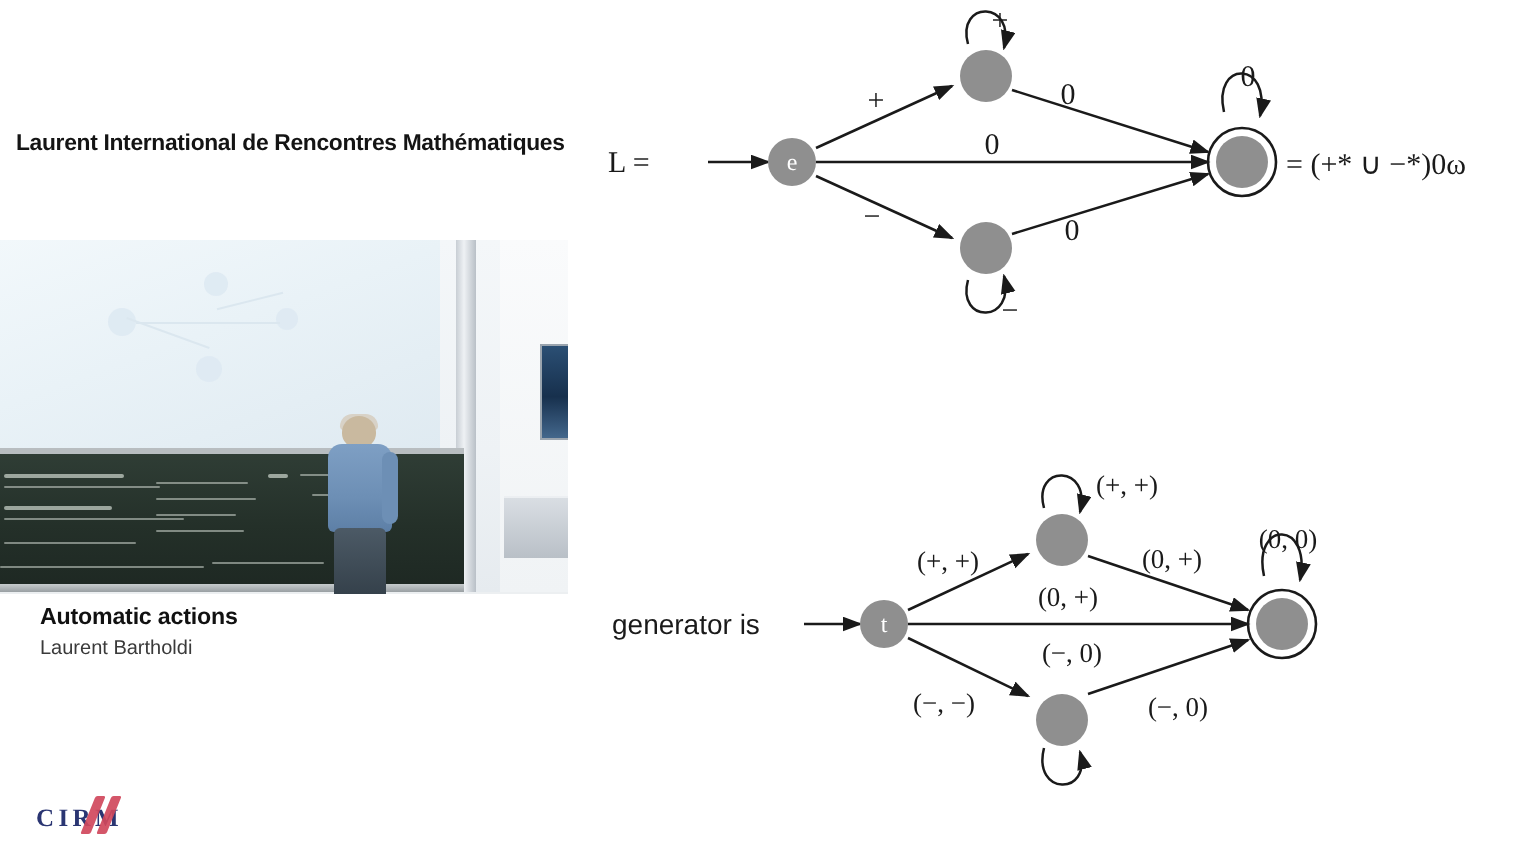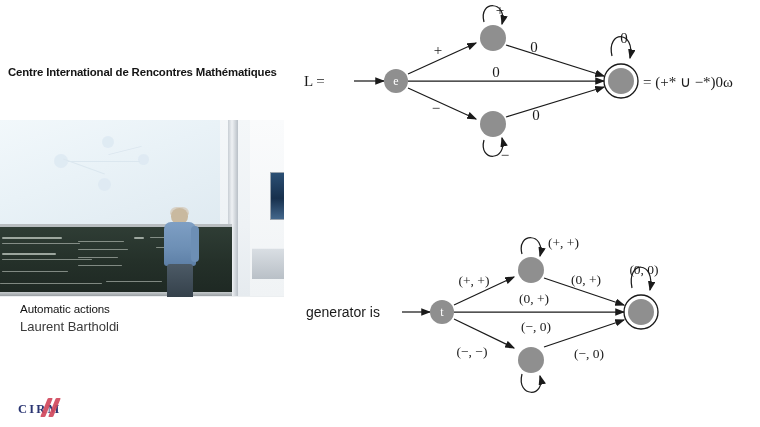--- a/index.html
+++ b/index.html
@@ -60,22 +60,22 @@
     background:#d8d2c7;}
   .v-shirt{position:absolute;left:4px;top:14px;width:32px;height:44px;border-radius:7px 7px 3px 3px;
     background:linear-gradient(180deg,#7e9fc4,#6d8fb5 60%,#5d7fa6);}
   .v-arm{position:absolute;left:31px;top:18px;width:8px;height:36px;border-radius:4px;
     background:#6d8fb5;}
   .v-pants{position:absolute;left:7px;top:56px;width:26px;height:33px;
     background:linear-gradient(180deg,#4c5a66,#35414b);border-radius:3px 3px 0 0;}
 
   
   .talk{position:absolute;left:20px;top:302px;}
-  .talk-title{font-size:11.6px;font-weight:normal;color:#111;letter-spacing:-.1px;}
-  .talk-author{font-size:13px;color:#3a3a3a;margin-top:4px;text-align:right;}
+  .talk-title{font-size:11.6px;font-weight:bold;color:#111;letter-spacing:-.1px;}
+  .talk-author{font-size:10px;color:#3a3a3a;margin-top:4px;}
 
   
   .logo{position:absolute;left:18px;top:398px;width:110px;height:24px;}
   .logo-text{position:absolute;left:0;top:4px;font-size:12.5px;font-weight:bold;
     color:#2a3572;letter-spacing:2.2px;font-family:"Liberation Serif", serif;}
   .logo-slash{position:absolute;background:#d0485c;width:5px;height:19px;top:0px;
     transform:skewX(-22deg);border-radius:1px;opacity:.92;}
 
   
   .content{position:absolute;left:286px;top:0;width:474px;height:427px;}
@@ -87,21 +87,21 @@
   .edge{stroke:#1a1a1a;stroke-width:1.25;fill:none;}
   .node{fill:#8f8f8f;stroke:none;}
   .ring{fill:none;stroke:#1a1a1a;stroke-width:1.3;}
 </style>
 </head>
 <body>
 
 <div class="slide">
 
   <div class="brand">
-    <div class="brand-title">Centre International de Rencontres Mathématiques</div>
+    <div class="brand-title">Laurent International de Rencontres Mathématiques</div>
   </div>
 
   <div class="video">
     <div class="v-screen">
       <div class="dot" style="left:56px;top:34px;width:14px;height:14px;"></div>
       <div class="dot" style="left:104px;top:16px;width:12px;height:12px;"></div>
       <div class="dot" style="left:100px;top:58px;width:13px;height:13px;"></div>
       <div class="dot" style="left:140px;top:34px;width:11px;height:11px;"></div>
       <div class="ln" style="left:70px;top:41px;width:72px;"></div>
       <div class="ln" style="left:64px;top:46px;width:44px;transform:rotate(20deg);"></div>

